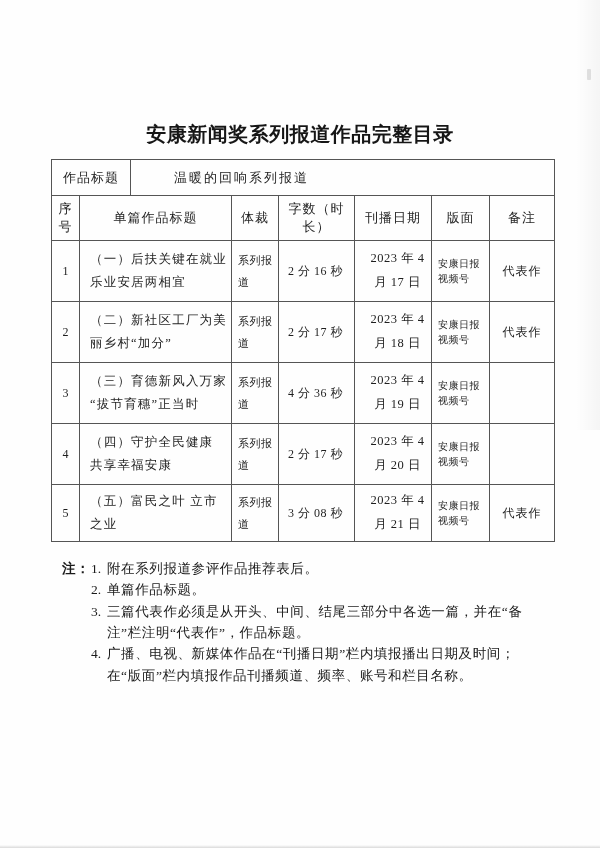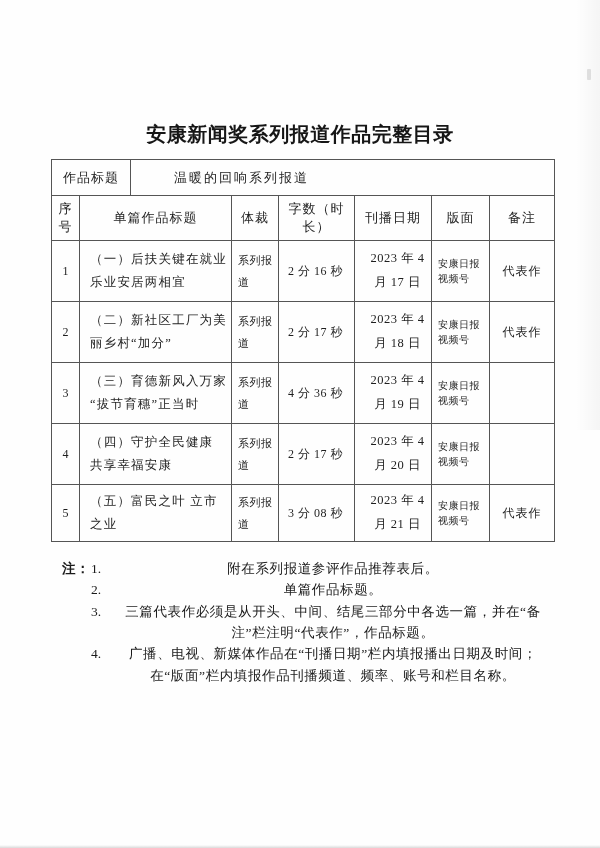--- a/index.html
+++ b/index.html
@@ -60,21 +60,21 @@
   .cell-duration { font-size:12px; padding-left:9px; letter-spacing:0.5px; }
   .cell-date   { font-size:12.5px; padding-left:9px; line-height:1.9; letter-spacing:0.5px;text-align:center; }
   .cell-layout { font-size:10px; padding-left:6px; line-height:1.5; letter-spacing:0.5px; }
   .cell-remark { font-size:12px; text-align:center; letter-spacing:1px; }
 
   
   .notes { margin:7px 0 0 62px; width:497px; font-size:13.5px; line-height:1.58; color:#1a1a1a; }
   .note-item { display:flex; align-items:flex-start; }
   .note-label { width:29px; flex-shrink:0; font-weight:bold; letter-spacing:0.5px; }
   .note-num { width:16px; flex-shrink:0; font-family:"Liberation Serif",serif; }
-  .note-text { flex:1; white-space:pre-line; letter-spacing:0.6px;text-align:center; }
+  .note-text { flex:1; white-space:pre-line; letter-spacing:0.6px; }
 </style>
 </head>
 <body>
 
 <div class="page">
 
   <div class="scan-right-band"></div>
   <div class="scan-mark"></div>
   <div class="scan-bottom-edge"></div>
 

